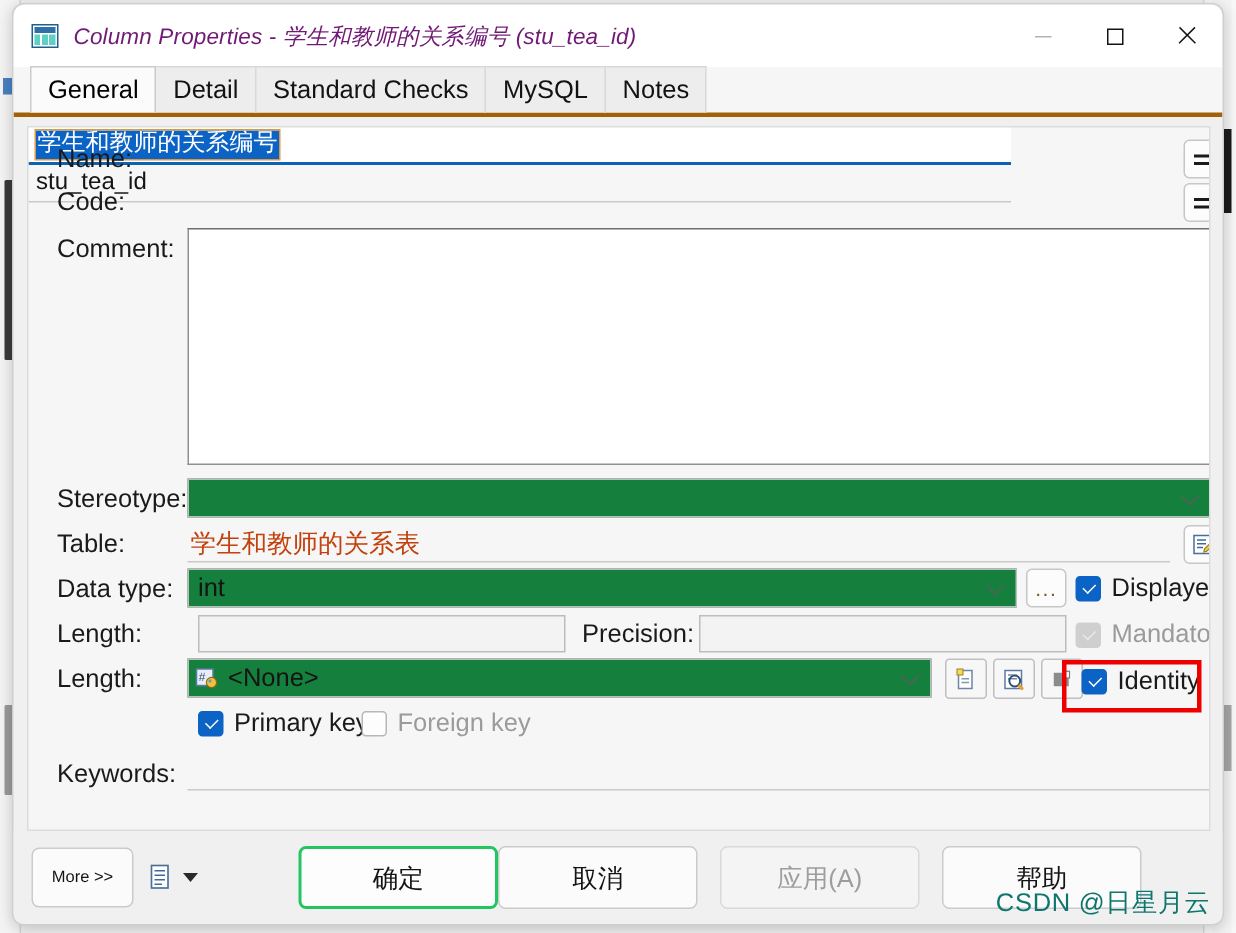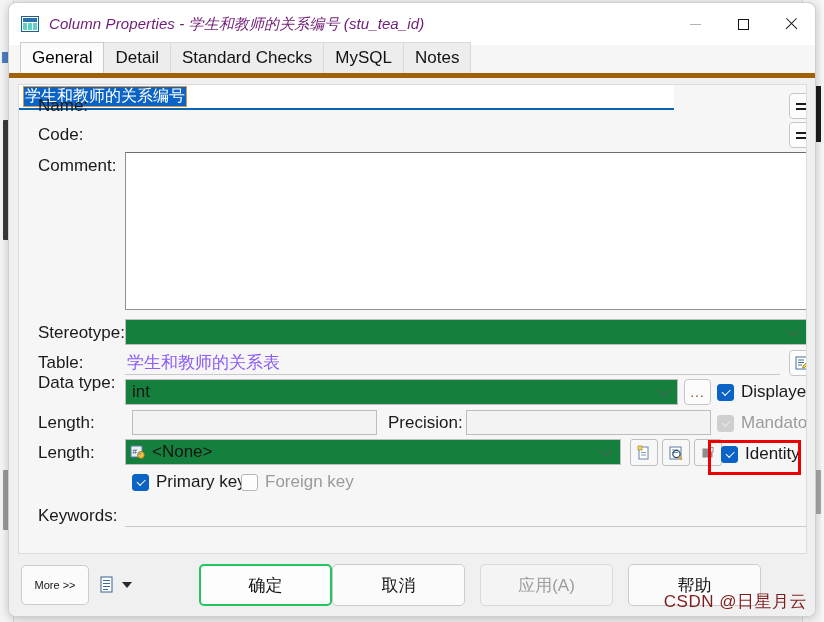--- a/index.html
+++ b/index.html
@@ -116,21 +116,21 @@
   }
   .close-glyph::before { transform: rotate(45deg); }
   .close-glyph::after  { transform: rotate(-45deg); }
 
   
   .tabstrip {
     flex: 0 0 33px; height: 33px;
     background: #f6f6f6;
     display: flex; align-items: flex-end;
     padding-left: 11px;
-    border-bottom: 5px solid #a16207;
+    border-bottom: 3px solid #a16207;
     position: relative;
   }
   .tab {
     height: 31px; padding: 0 11px;
     display: flex; align-items: center;
     font-size: 17px; color: #121212;
     border: 1px solid #d9d9d9;
     border-bottom: none;
     background: #ededed;
     margin-right: -1px;
@@ -184,21 +184,21 @@
     background: #0b63c5; color: #ffffff;
     padding: 1px 1px 2px 1px;
     line-height: 1;
     font-size: 16px;
     outline: 1px solid #d89a46;
   }
   .readonly-line {
     border: none; border-bottom: 1px solid #c9c9c9;
     background: transparent;
     height: 25px; display: flex; align-items: center;
-    font-size: 17px; color: #8b5cf6; padding-left: 2px;
+    font-size: 17px; color: #c2410c; padding-left: 2px;
   }
 
   textarea.comment {
     border: 1px solid #8f8f8f;
     border-top-color: #6d6d6d;
     background: #ffffff;
     resize: none; outline: none;
     font-size: 15px;
     font-family: "Liberation Sans", sans-serif;
     padding: 3px;
@@ -299,21 +299,21 @@
   .split {
     margin-left: 10px; display: flex; align-items: center; gap: 7px;
   }
   .caret-dn {
     width: 0; height: 0;
     border-left: 5px solid transparent; border-right: 5px solid transparent;
     border-top: 6px solid #2a2a2a;
   }
   .watermark {
     position: absolute; right: 8px; bottom: 3px;
-    font-size: 17px; color: #7f1d1d;
+    font-size: 17px; color: #0f766e;
     letter-spacing: .5px;
     pointer-events: none;
     white-space: nowrap;
   }
 </style>
 </head>
 <body>
 
 <div id="desktop">
   <div class="bg-left-strip"></div>
@@ -377,20 +377,23 @@
     <div class="inp focused" style="left:106px; top:8px; width:655px;">
       <span class="selhl">学生和教师的关系编号</span>
     </div>
     <div class="sqbtn" style="position:absolute; left:770px; top:8px;">
       <span class="eq-glyph"></span>
     </div>
 
     <div class="row" style="left:19px; top:40px;">
       <span class="lbl">Code:</span>
     </div>
+    <div class="inp flat" style="left:106px; top:37px; width:655px;">
+      <span>stu_tea_id</span>
+    </div>
     <div class="sqbtn" style="position:absolute; left:770px; top:37px;">
       <span class="eq-glyph"></span>
     </div>
 
     <div class="row" style="left:19px; top:71px;">
       <span class="lbl">Comment:</span>
     </div>
     <textarea class="comment" style="position: absolute; left: 106px; top: 67px; width: 683px; height: 158px;" placeholder=""></textarea>
 
     <div class="row" style="left:19px; top:238px;">
@@ -410,21 +413,21 @@
     <div class="sqbtn" style="position:absolute; left:770px; top:265px;">
       <svg width="16" height="16" viewBox="0 0 16 16">
         <rect x="2" y="2" width="11" height="12" fill="#ffffff" stroke="#4a6f96" stroke-width="1"></rect>
         <line x1="4" y1="5" x2="10" y2="5" stroke="#3f6a98" stroke-width="1"></line>
         <line x1="4" y1="7.5" x2="10" y2="7.5" stroke="#3f6a98" stroke-width="1"></line>
         <line x1="4" y1="10" x2="8" y2="10" stroke="#3f6a98" stroke-width="1"></line>
         <path d="M9 11 L14 6 L15.5 7.5 L10.5 12.5 L8.6 13 Z" fill="#f1d14f" stroke="#9a7d1d" stroke-width=".8"></path>
       </svg>
     </div>
 
-    <div class="row" style="left:19px; top:288px;">
+    <div class="row" style="left:19px; top:298px;">
       <span class="lbl">Data type:</span>
     </div>
     <div class="combo" style="position:absolute; left:106px; top:294px; width:553px;">
       <span>int</span>
       <span class="chev"></span>
     </div>
     <div class="sqbtn" style="position:absolute; left:665px; top:294px; width:27px; height:26px;">
       <span class="dots-glyph">...</span>
     </div>
     <div class="cbrow" style="position:absolute; left:698px; top:297px;">

